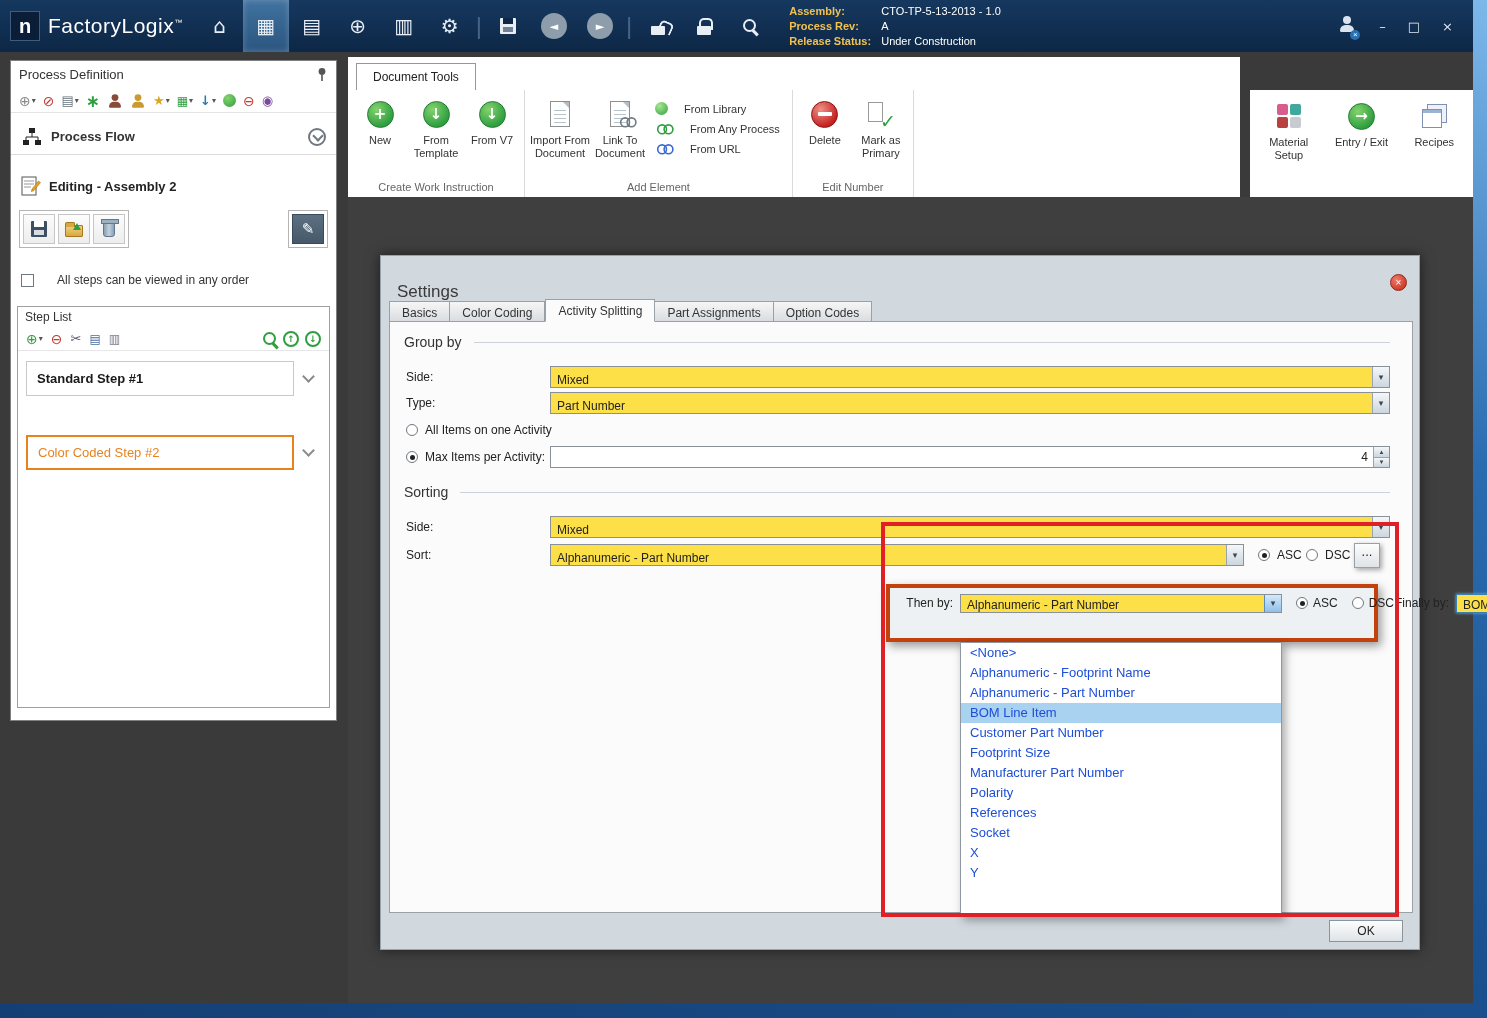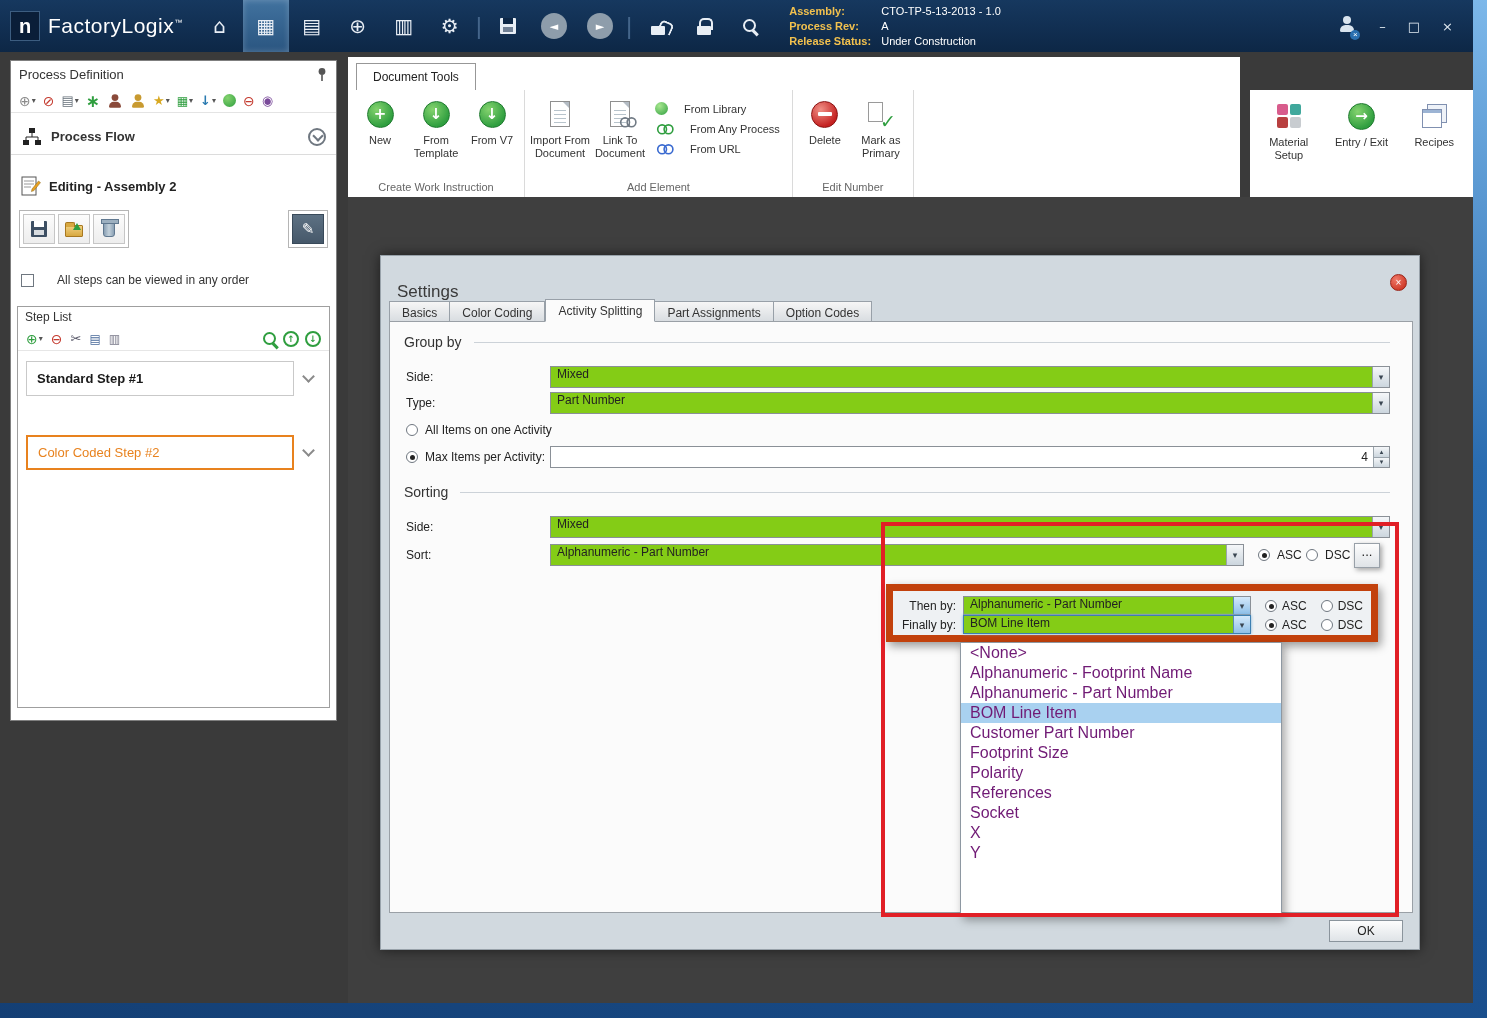--- a/index.html
+++ b/index.html
@@ -122,44 +122,44 @@
   .dlg-close{position:absolute;right:12px;top:18px;width:17px;height:17px;border-radius:50%;background:radial-gradient(circle at 35% 30%,#f07a6a,#cf3a28 75%);border:1px solid #9a2418;color:#fff;font-size:10px;line-height:15px;text-align:center}
   .dlg-tabs{position:absolute;left:8px;top:43px;display:flex;align-items:flex-end;height:23px}
   .dtab{height:21px;padding:4px 12px 0;font-size:12px;color:#333;background:linear-gradient(#f6f6f6,#d9dde1);border:1px solid #98a0a8;border-left:none}
   .dtab:first-child{border-left:1px solid #98a0a8}
   .dtab.active{height:23px;background:#fbfbfb;border-left:1px solid #98a0a8;position:relative;z-index:3;border-bottom:1px solid #fbfbfb}
   .dlg-panel{position:absolute;left:8px;top:65px;width:1024px;height:592px;background:#fbfbfb;border:1px solid #9aa0a6}
   .hgrp{position:absolute;display:flex;align-items:center;gap:12px}
   .hgrp .ht{font-size:14px;color:#333}
   .hgrp .hl{flex:1;border-top:1px solid #ccd2d8}
   .plabel{position:absolute;font-size:12px;color:#222}
-  .combo{position:absolute;height:22px;background:#84cc16;border:1px solid #8a9097;display:flex;align-items:flex-start}
+  .combo{position:absolute;height:22px;background:#fde047;border:1px solid #8a9097;display:flex;align-items:flex-end}
   .combo .cval{flex:1;padding:0 6px;font-size:12px;color:#222;white-space:nowrap;overflow:hidden}
   .combo .cbtn{width:17px;align-self:stretch;background:linear-gradient(#f5f7f9,#ccd6de);border-left:1px solid #9aa4ac;display:flex;align-items:center;justify-content:center}
   .combo .cbtn .gi{font-size:9px;color:#3a4652;font-family:"DejaVu Sans",sans-serif}
   .combo.sm{height:19px}
   .combo.sm .cval{font-size:12px}
   .combo.bluebtn .cbtn{background:linear-gradient(#d4e9fa,#8fc0e8);border-left-color:#5a8cb8}
   .combo.focus{border-color:#3c7fb1;box-shadow:0 0 3px #7ab0d8}
   .rrow{position:absolute;display:flex;align-items:center;gap:7px;font-size:12px;color:#222}
   .radio{width:12px;height:12px;border:1px solid #6f7780;border-radius:50%;background:#fff;display:inline-block;position:relative;flex:none}
   .radio.on::before{content:"";position:absolute;left:3px;top:3px;width:5px;height:5px;border-radius:50%;background:#222}
   .spin{position:absolute;height:22px;background:#fff;border:1px solid #8a9097;display:flex}
   .spin .sval{flex:1;text-align:right;padding:3px 5px;font-size:12px;color:#222}
   .spin .sbtns{width:16px;display:flex;flex-direction:column;border-left:1px solid #9aa4ac}
   .spin .sb{flex:1;display:flex;align-items:center;justify-content:center;background:linear-gradient(#f5f7f9,#ccd6de)}
   .spin .sb+.sb{border-top:1px solid #9aa4ac}
   .spin .sb .gi{font-size:7px;color:#3a4652;font-family:"DejaVu Sans",sans-serif}
   .more-btn{position:absolute;width:26px;height:25px;background:linear-gradient(#fdfdfd,#dfe3e7);border:1px solid #98a0a8;font-size:13px;text-align:center;line-height:16px;color:#222;box-shadow:2px 2px 5px rgba(0,0,0,.35)}
-  .popup{position:absolute;background:#eef1f3;border:7px solid #c2410c;box-shadow:3px 4px 9px rgba(0,0,0,.4);z-index:5;padding:5px 8px;display:flex;flex-direction:column;justify-content:space-between}
+  .popup{position:absolute;background:#eef1f3;border:4px solid #c2410c;box-shadow:3px 4px 9px rgba(0,0,0,.4);z-index:5;padding:5px 8px;display:flex;justify-content:space-between}
   .prow{display:flex;align-items:center;height:20px;font-size:12px;color:#222}
   .plab{width:62px;text-align:right;padding-right:7px;flex:none}
   .prad{display:flex;align-items:center;gap:5px;margin-left:14px}
   .optlist{position:absolute;width:322px;background:#fff;border:1px solid #8e98a2;overflow:hidden;box-shadow:3px 4px 9px rgba(0,0,0,.35);z-index:6}
-  .opt{height:20px;line-height:20px;padding:0 9px;font-size:16px;color:#701a75;white-space:nowrap}
+  .opt{height:20px;line-height:20px;padding:0 9px;font-size:13px;color:#1d4ed8;white-space:nowrap}
   .opt.sel{background:#a9d1f0}
   .annot{position:absolute;border:4px solid #e11f26;z-index:10;pointer-events:none}
   .okbtn{position:absolute;right:16px;top:664px;width:74px;height:22px;background:linear-gradient(#fdfdfd,#dfe3e7);border:1px solid #8a949c;font-size:12px;color:#222;text-align:center;line-height:20px}
 
   .gi{font-family:"DejaVu Sans",sans-serif}
 </style>
 </head>
 <body>
 
 <div class="screen">
@@ -621,20 +621,21 @@
           </div>
         </div>
 
         <div class="optlist" style="left:570px;top:320px;height:274px">
           <div class="opt">&lt;None&gt;</div>
           <div class="opt">Alphanumeric - Footprint Name</div>
           <div class="opt">Alphanumeric - Part Number</div>
           <div class="opt sel">BOM Line Item</div>
           <div class="opt">Customer Part Number</div>
           <div class="opt">Footprint Size</div>
+          <div class="opt">Manufacturer Part Number</div>
           <div class="opt">Polarity</div>
           <div class="opt">References</div>
           <div class="opt">Socket</div>
           <div class="opt">X</div>
           <div class="opt">Y</div>
         </div>
       </div>
 
       <div class="annot" style="left:500px;top:266px;width:518px;height:395px"></div>
 

